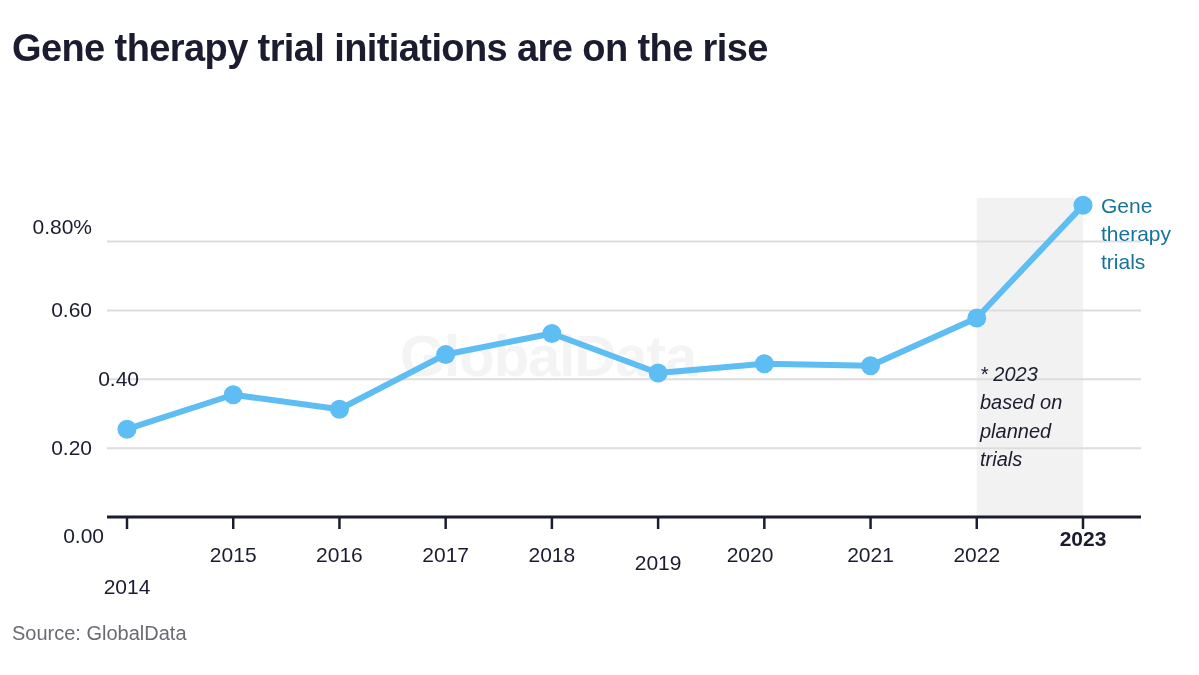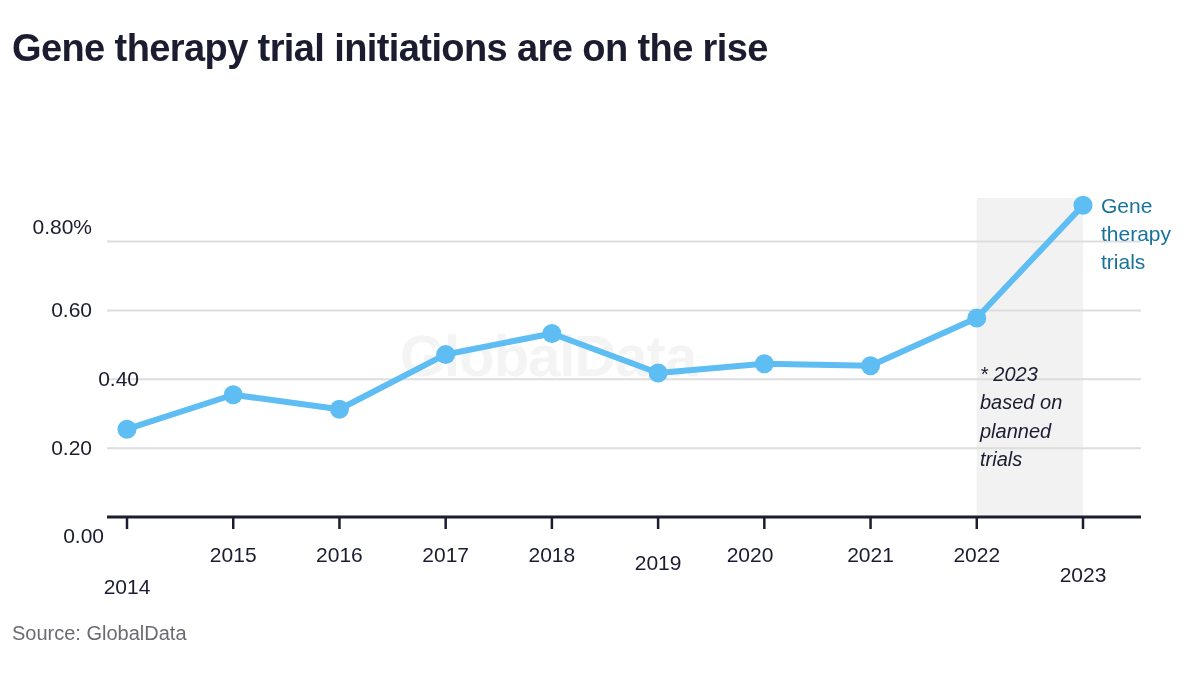--- a/index.html
+++ b/index.html
@@ -182,21 +182,21 @@
     <div id="xticklabels">
         <div class="xtick" style="left: 82px; top: 576px;">2014</div>
         <div class="xtick" style="left: 188.222px; top: 544px;">2015</div>
         <div class="xtick" style="left: 294.444px; top: 544px;">2016</div>
         <div class="xtick" style="left: 400.667px; top: 544px;">2017</div>
         <div class="xtick" style="left: 506.889px; top: 544px;">2018</div>
         <div class="xtick" style="left: 613.111px; top: 544px; margin-top: 8px;">2019</div>
         <div class="xtick" style="left: 705px; top: 544px;">2020</div>
         <div class="xtick" style="left: 825.556px; top: 544px;">2021</div>
         <div class="xtick" style="left: 931.778px; top: 544px;">2022</div>
-        <div class="xtick" style="left: 1038px; top: 564px;">2023</div>
+        <div class="xtick" style="left: 1038px; top: 528px; font-weight: bold;">2023</div>
       </div>
 
     <div class="series-label">Gene therapy trials</div>
     <div class="annotation">* 2023 based on planned trials</div>
   </div>
 
   <div class="source">Source: GlobalData</div>
 </div>
 
 </body></html>

